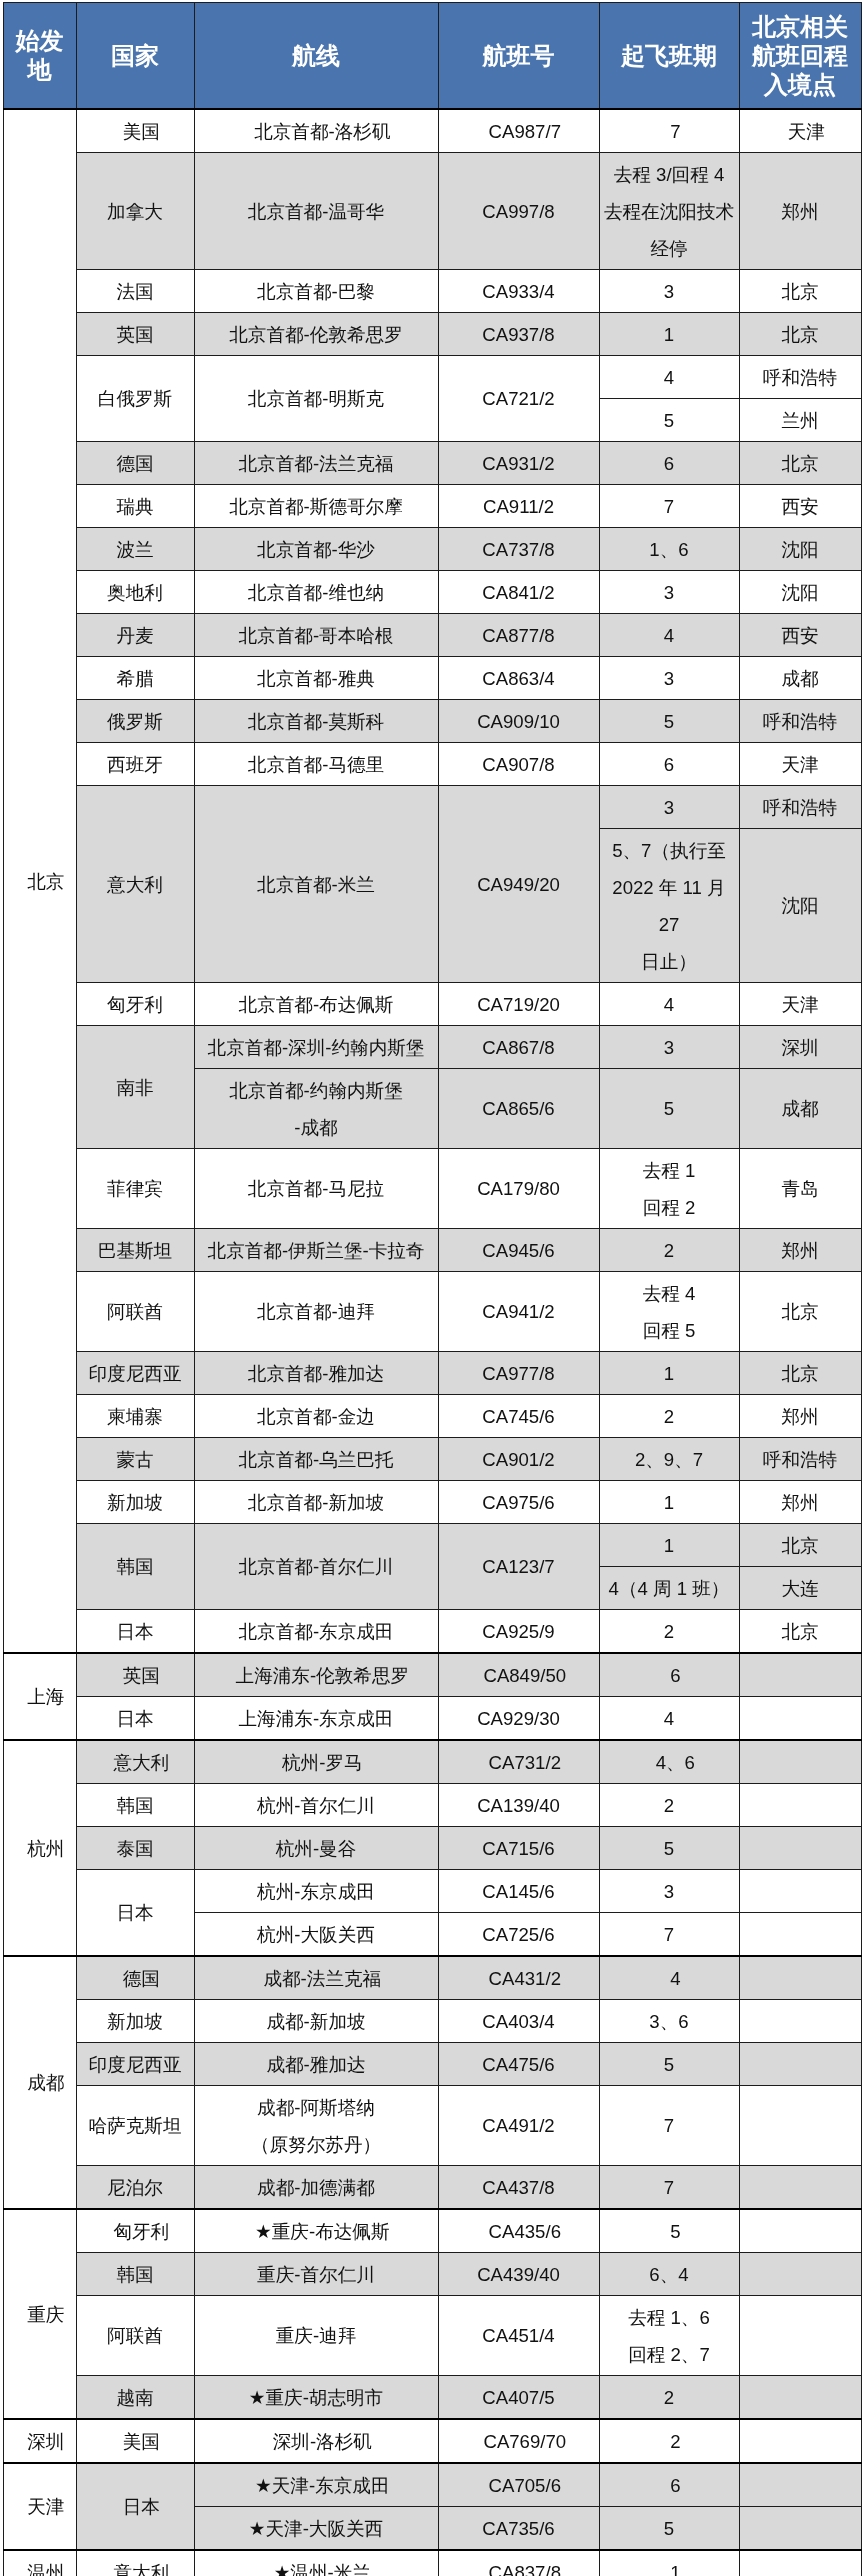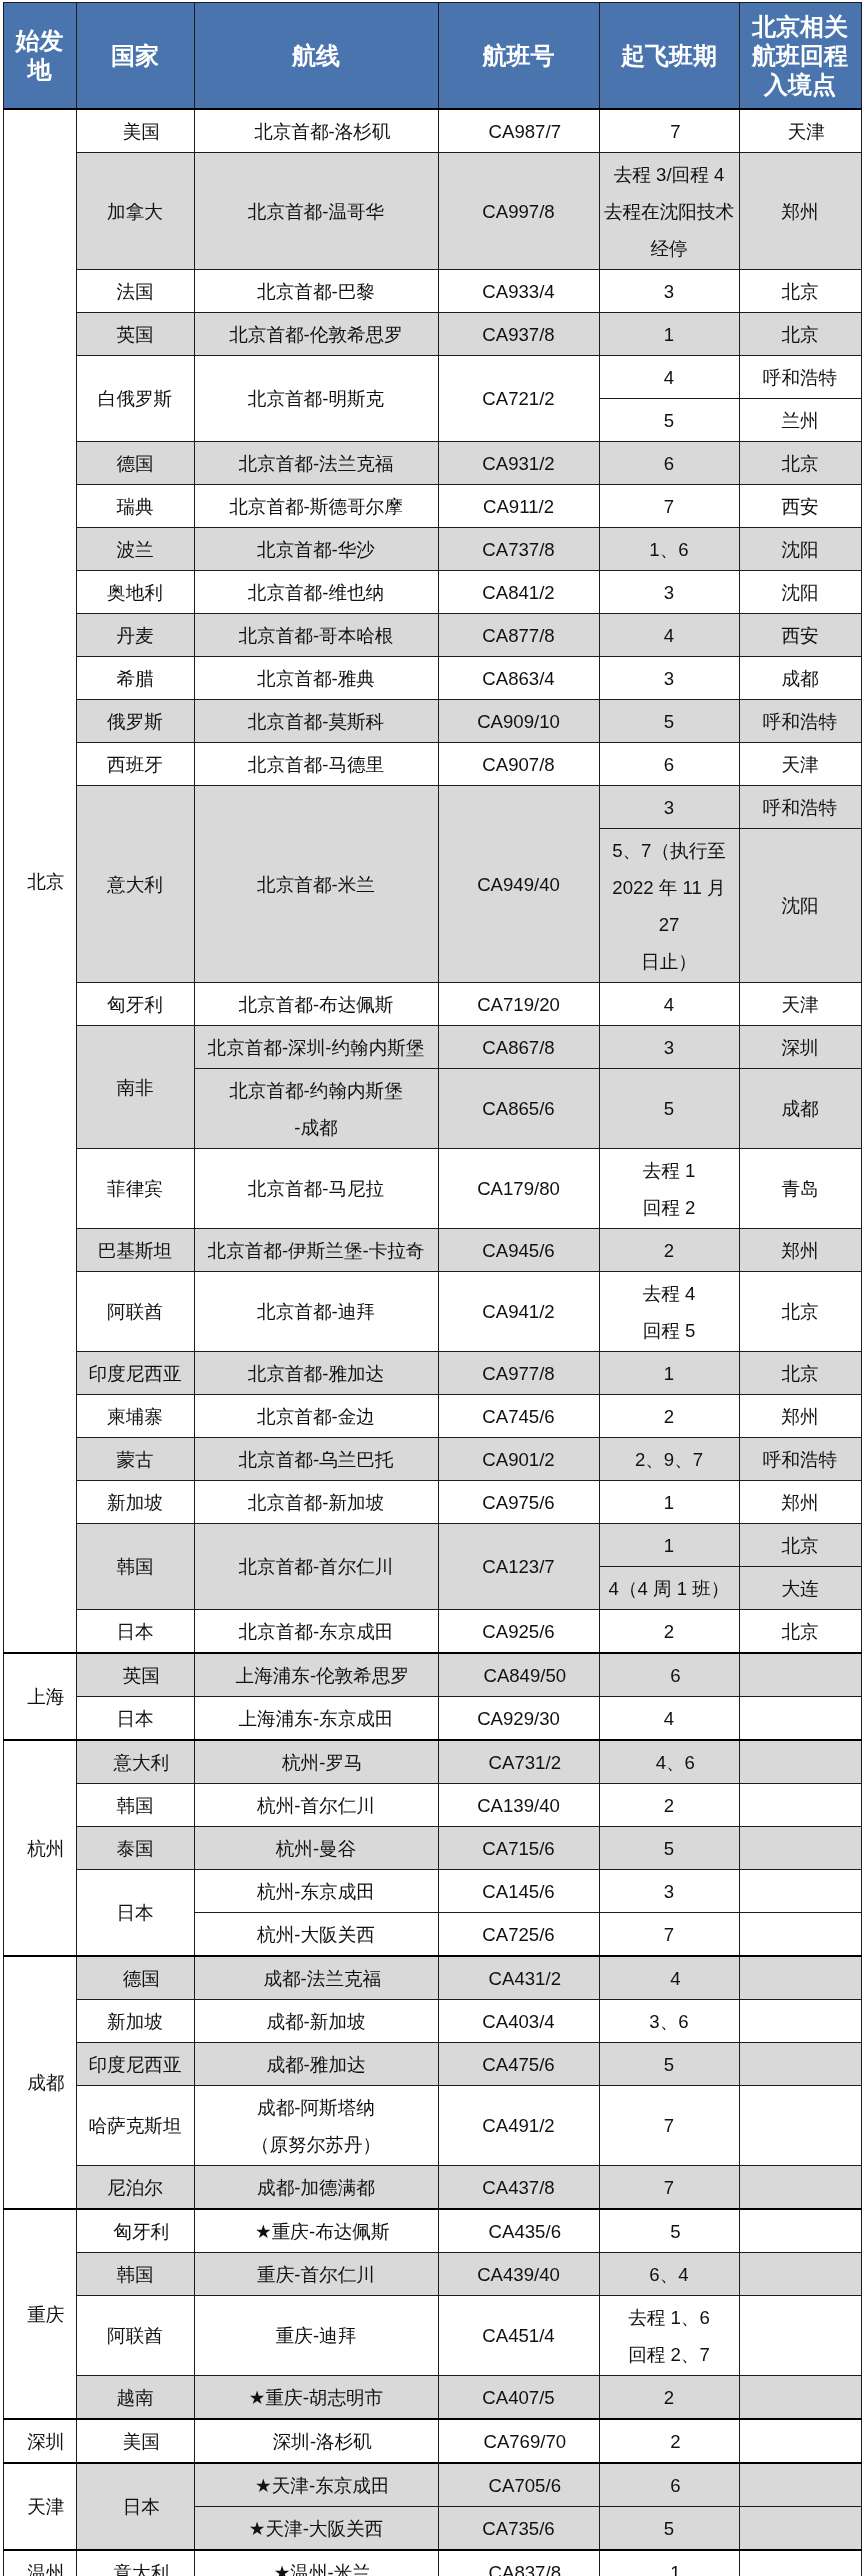--- a/index.html
+++ b/index.html
@@ -172,21 +172,21 @@
         <tr>
           <td>西班牙</td>
           <td>北京首都-马德里</td>
           <td>CA907/8</td>
           <td>6</td>
           <td>天津</td>
         </tr>
         <tr>
           <td rowspan="2" class="shade">意大利</td>
           <td rowspan="2" class="shade">北京首都-米兰</td>
-          <td rowspan="2" class="shade">CA949/40</td>
+          <td rowspan="2" class="shade">CA949/20</td>
           <td class="shade">3</td>
           <td class="shade">呼和浩特</td>
         </tr>
         <tr>
           <td class="shade">5、7（执行至
 2022 年 11 月 27
 日止）</td>
           <td class="shade">沈阳</td>
         </tr>
         <tr>
@@ -268,21 +268,21 @@
           <td class="shade">1</td>
           <td class="shade">北京</td>
         </tr>
         <tr>
           <td class="shade">4（4 周 1 班）</td>
           <td class="shade">大连</td>
         </tr>
         <tr>
           <td>日本</td>
           <td>北京首都-东京成田</td>
-          <td>CA925/6</td>
+          <td>CA925/9</td>
           <td>2</td>
           <td>北京</td>
         </tr>
         <tr class="sec-top">
           <td rowspan="2" class="origin">上海</td>
           <td class="shade">英国</td>
           <td class="shade">上海浦东-伦敦希思罗</td>
           <td class="shade">CA849/50</td>
           <td class="shade">6</td>
           <td class="shade"></td>

